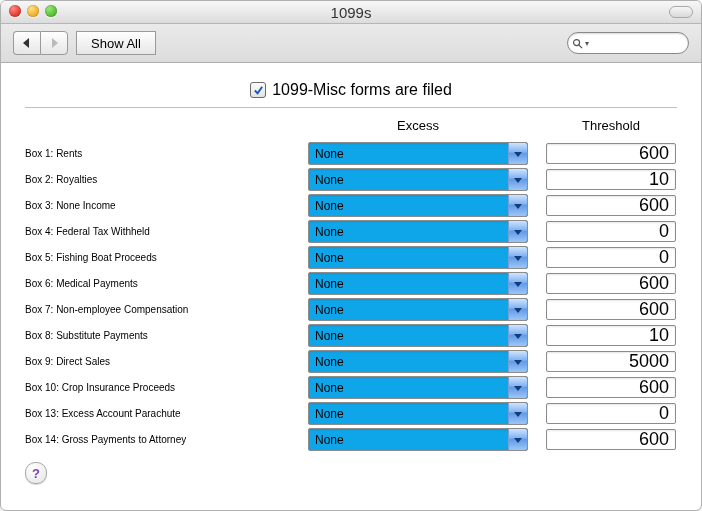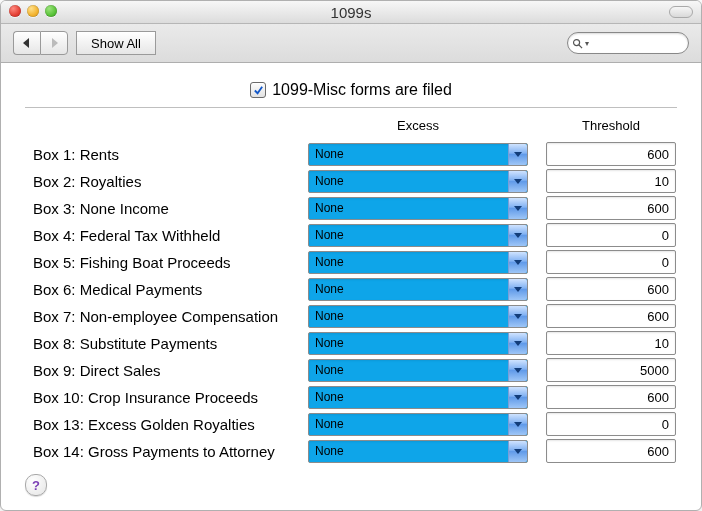--- a/index.html
+++ b/index.html
@@ -158,24 +158,23 @@
     align-items: center;
   }
   .col-header {
     font-size: 13px;
     text-align: center;
     padding: 2px 0 6px 0;
   }
   .col-header.account { grid-column: 2; }
   .col-header.threshold { grid-column: 3; }
   .row-label {
-    font-size: 15px;
+    font-size: 10px;
     padding: 3px 0;
     white-space: nowrap;
-    margin-left: 8px;
   }
   .combo {
     position: relative;
     height: 21px;
     border: 1px solid #8c8c8c;
     background: #0ea5e9;
     display: flex;
     align-items: center;
     padding: 0 24px 0 6px;
     font-size: 12px;
@@ -192,22 +191,22 @@
     display:flex; align-items:center; justify-content:center;
   }
   .combo-arrow svg { width:8px; height:8px; }
   .threshold-input {
     height: 21px;
     border: 1px solid #8c8c8c;
     background: #fff;
     box-sizing: border-box;
     width: 100%;
     text-align: right;
-    padding: 11px 6px;
-    font-size: 13px;
+    padding: 4px 6px;
+    font-size: 18px;
     font-family: inherit;
     box-shadow: inset 0 1px 2px rgba(0,0,0,0.1);
     border-radius: 2px;
   }
   .grid > * { margin-bottom: 3px; }
   .help {
     margin-top: 8px;
   }
   .help-btn {
     width: 20px; height: 20px; border-radius: 10px;
@@ -377,21 +376,21 @@
         <div class="row-label">Box 10:  Crop Insurance Proceeds</div>
         <div class="combo">
           <span>None</span>
           <span class="combo-arrow">
             <svg viewBox="0 0 8 8">
               <polygon points="0,2 8,2 4,7" fill="#123d7a"></polygon>
             </svg>
           </span>
         </div>
         <input class="threshold-input" type="text" value="600" style="">
-        <div class="row-label">Box 13:  Excess Golden Royalties</div>
+        <div class="row-label">Box 13:  Excess Account Parachute</div>
         <div class="combo">
           <span>None</span>
           <span class="combo-arrow">
             <svg viewBox="0 0 8 8">
               <polygon points="0,2 8,2 4,7" fill="#123d7a"></polygon>
             </svg>
           </span>
         </div>
         <input class="threshold-input" type="text" value="0" style="">
         <div class="row-label">Box 14:  Gross Payments to Attorney</div>

